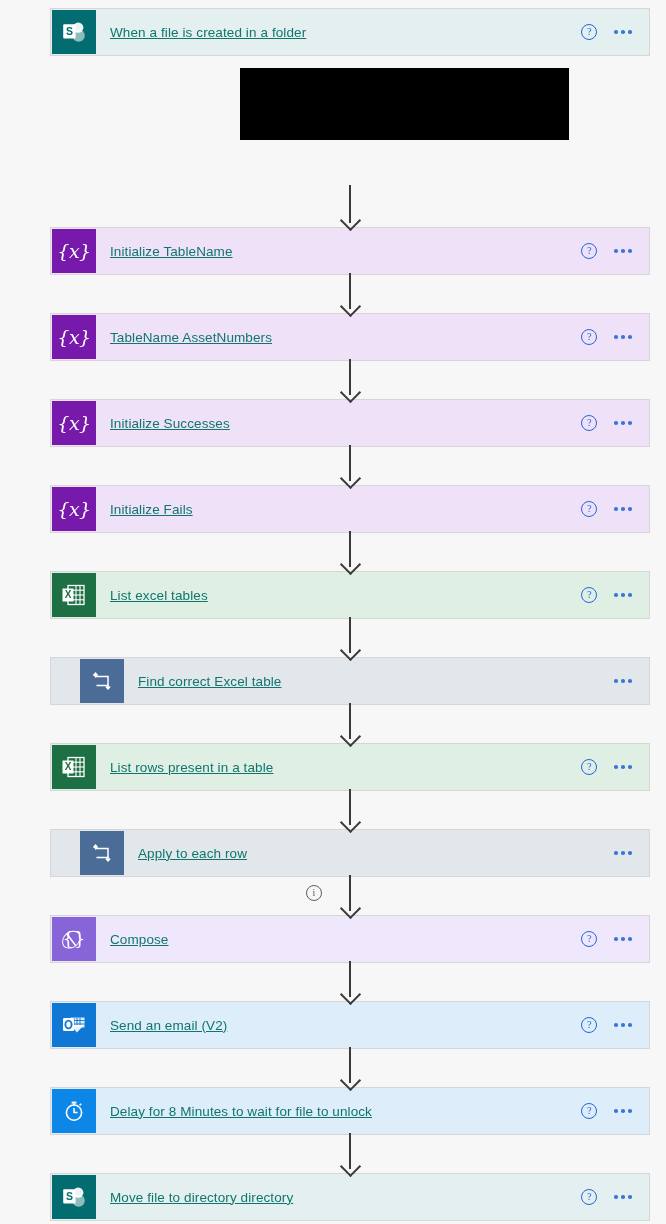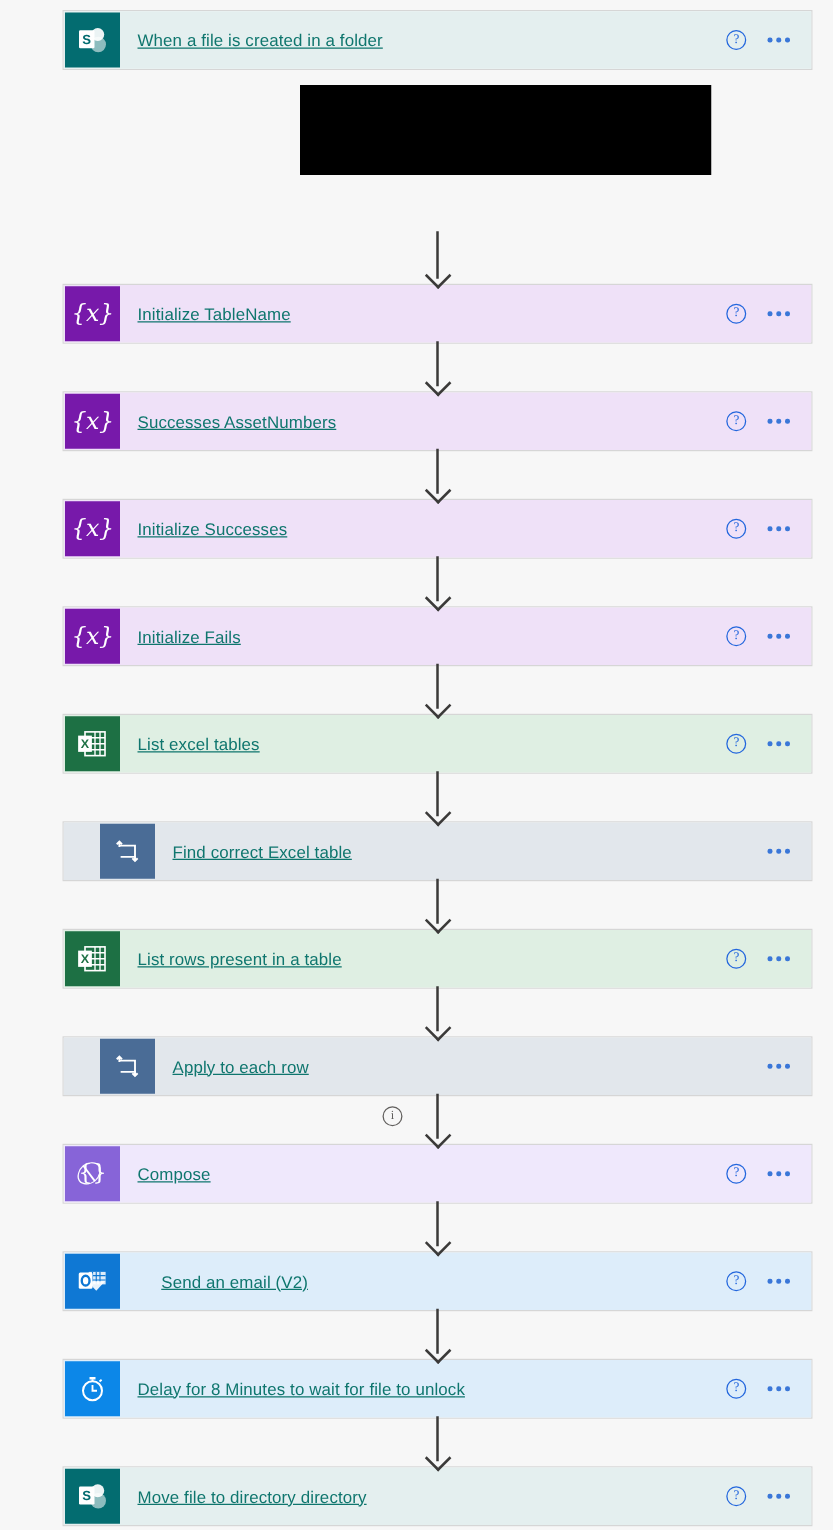--- a/index.html
+++ b/index.html
@@ -91,21 +91,21 @@
   .t-compose    { background: #8764D8; }
   .t-outlook    { background: #0F78D4; }
   .t-delay      { background: #0C87E8; }
 
   
   .b-sharepoint { background: #E4EFEF; }
   .b-variable   { background: #EFE1F8; }
   .b-excel      { background: #DFEFE3; }
   .b-loop       { background: #E2E7EC; padding-left: 28px; }
   .b-compose    { background: #EFE8FC; }
-  .b-outlook    { background: #DDEDFA; gap: 19px; }
+  .b-outlook    { background: #DDEDFA; }
   .b-delay      { background: #DDEDFA; }
 
   .card.trigger { background: #ffffff; }
 
   
   .glyph-x {
     color: #ffffff;
     font-family: "DejaVu Serif", serif;
     font-style: italic;
     font-size: 19px;
@@ -291,21 +291,21 @@
               <i></i>
             </div>
           </div>
         </div>
       </div>
       <div class="card" style="top: 313px; border: 1px solid rgb(214, 214, 214);">
         <div class="card-head b-variable">
           <div class="icon-tile t-variable">
             <span class="glyph-x">{<i>x</i>}</span>
           </div>
-          <div class="card-title">Successes AssetNumbers</div>
+          <div class="card-title">TableName AssetNumbers</div>
           <div class="head-actions">
             <div class="help-icon">?</div>
             <div class="dots-icon">
               <i></i>
               <i></i>
               <i></i>
             </div>
           </div>
         </div>
       </div>

